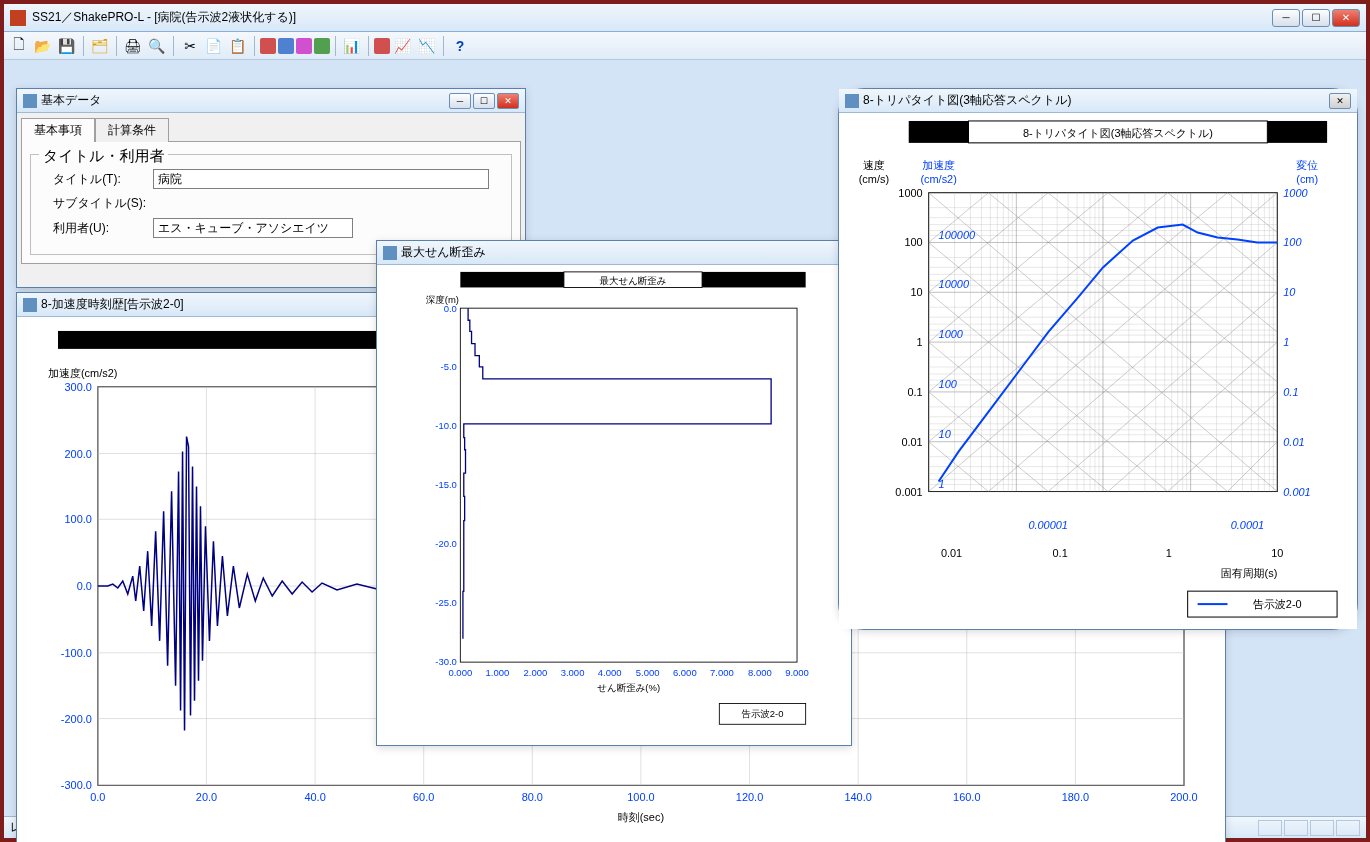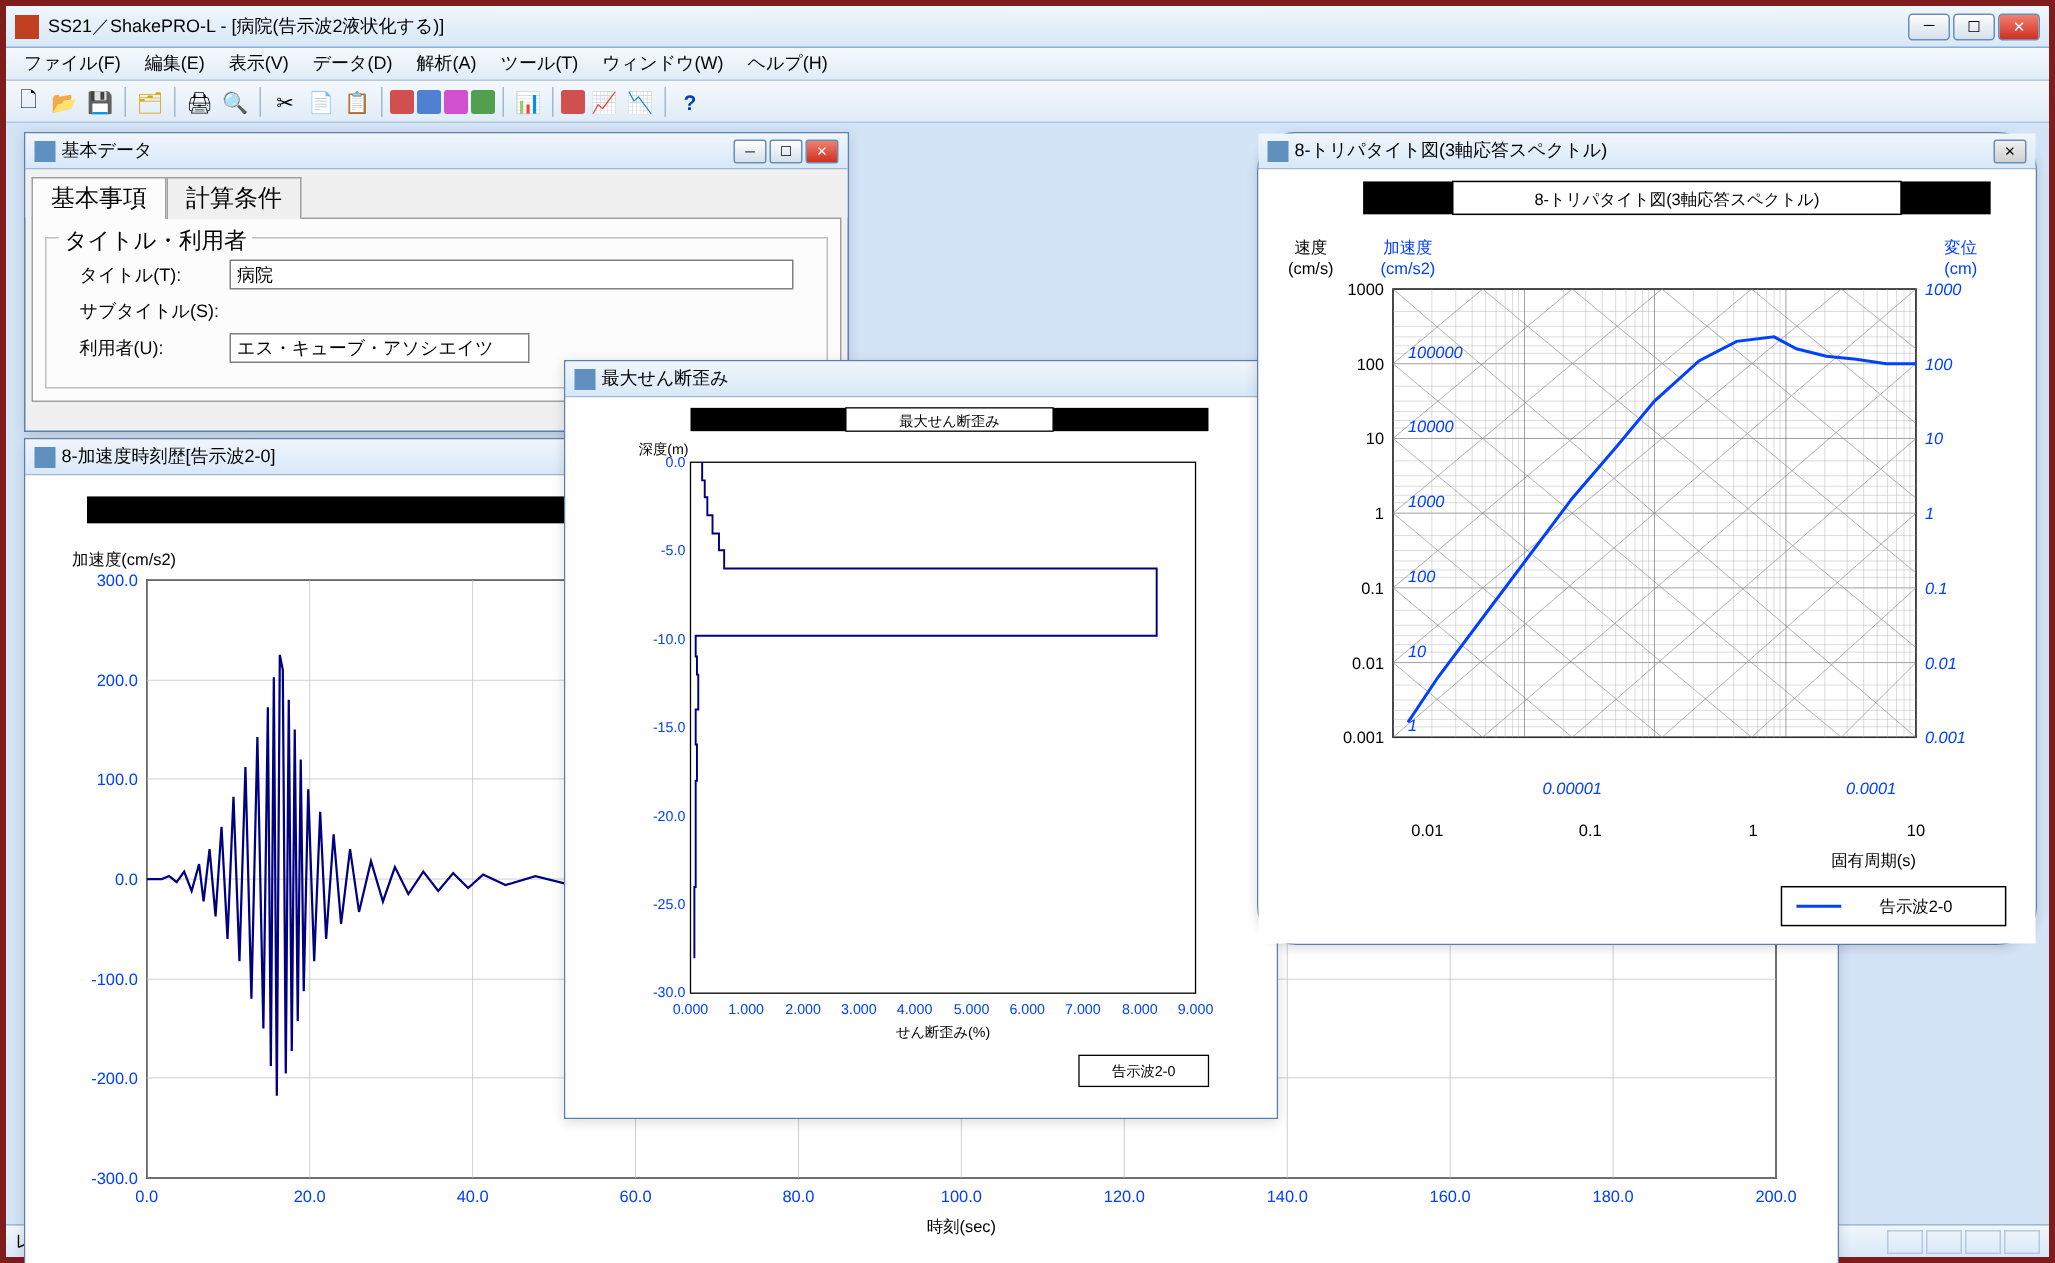--- a/index.html
+++ b/index.html
@@ -30,23 +30,23 @@
 .child-window { position: absolute; background: #f0f0f0; border: 1px solid #5a80b0; box-shadow: 0 2px 8px rgba(0,0,0,0.15); }
 .child-titlebar { height: 24px; background: linear-gradient(to bottom, #f0f6fc, #d8e8f8); display: flex; align-items: center; padding: 0 6px; border-bottom: 1px solid #a0b8d0; font-size: 12px; }
 .child-titlebar .icon { width: 14px; height: 14px; background: #6090c0; margin-right: 4px; }
 .child-titlebar .ctitle { flex: 1; }
 .child-titlebar .cwin-controls { display: flex; gap: 2px; }
 .cwin-btn { width: 22px; height: 16px; background: linear-gradient(to bottom, #fdfdfd, #d6e0ec); border: 1px solid #6a8fb6; border-radius: 2px; display: flex; align-items: center; justify-content: center; font-size: 9px; cursor: pointer; }
 .cwin-btn.close { background: linear-gradient(to bottom, #f08070, #d03020); color: #fff; }
 .cwin-btn.gray { background: linear-gradient(to bottom, #f0f0f0, #d0d0d0); }
 
 
-.basic-data { top: 6px; left: 12px; width: 550px; height: 200px; }
+.basic-data { top: 6px; left: 12px; width: 510px; height: 200px; }
 .tab-row { display: flex; padding: 4px 4px 0 4px; background: #f0f0f0; }
-.tab { padding: 3px 12px; font-size: 16px; background: #f0f0f0; border: 1px solid #a0a0a0; border-bottom: none; cursor: pointer; position: relative; top: 1px;}
+.tab { padding: 3px 12px; font-size: 12px; background: #f0f0f0; border: 1px solid #a0a0a0; border-bottom: none; cursor: pointer; position: relative; top: 1px;}
 .tab.active { background: #fcfcfc; z-index: 2; }
 .tab-content { border: 1px solid #a0a0a0; margin: 0 4px 4px 4px; padding: 8px; background: #fcfcfc; }
 .group-box { border: 1px solid #c0c0c0; padding: 8px 10px 10px 10px; margin-top: 4px; position: relative; }
 .group-title { position: absolute; top: -8px; left: 8px; background: #fcfcfc; padding: 0 4px; font-size: 15px; }
 .form-row { display: flex; align-items: center; margin: 6px 12px; }
 .form-label { width: 100px; font-size: 12px; }
 .form-input { flex: 1; max-width: 380px; height: 20px; border: 1px solid #808080; padding: 0 4px; font-size: 12px; background: #fff; }
 
 
 .chart-window { background: #fff; }
@@ -72,30 +72,20 @@
   <div class="titlebar">
     <div class="app-icon"></div>
     <div class="title">SS21／ShakePRO-L - [病院(告示波2液状化する)]</div>
     <div class="win-controls">
       <div class="win-btn">─</div>
       <div class="win-btn">☐</div>
       <div class="win-btn close">✕</div>
     </div>
   </div>
 
-  <div class="menubar">
-    <div class="menu-item">ファイル(F)</div>
-    <div class="menu-item">編集(E)</div>
-    <div class="menu-item">表示(V)</div>
-    <div class="menu-item">データ(D)</div>
-    <div class="menu-item">解析(A)</div>
-    <div class="menu-item">ツール(T)</div>
-    <div class="menu-item">ウィンドウ(W)</div>
-    <div class="menu-item">ヘルプ(H)</div>
-  </div>
 
   <div class="toolbar">
     <div class="tb-btn">🗋</div>
     <div class="tb-btn">📂</div>
     <div class="tb-btn">💾</div>
     <div class="tb-sep"></div>
     <div class="tb-btn" style="color:#e0a000">🗂</div>
     <div class="tb-sep"></div>
     <div class="tb-btn">🖨</div>
     <div class="tb-btn">🔍</div>

